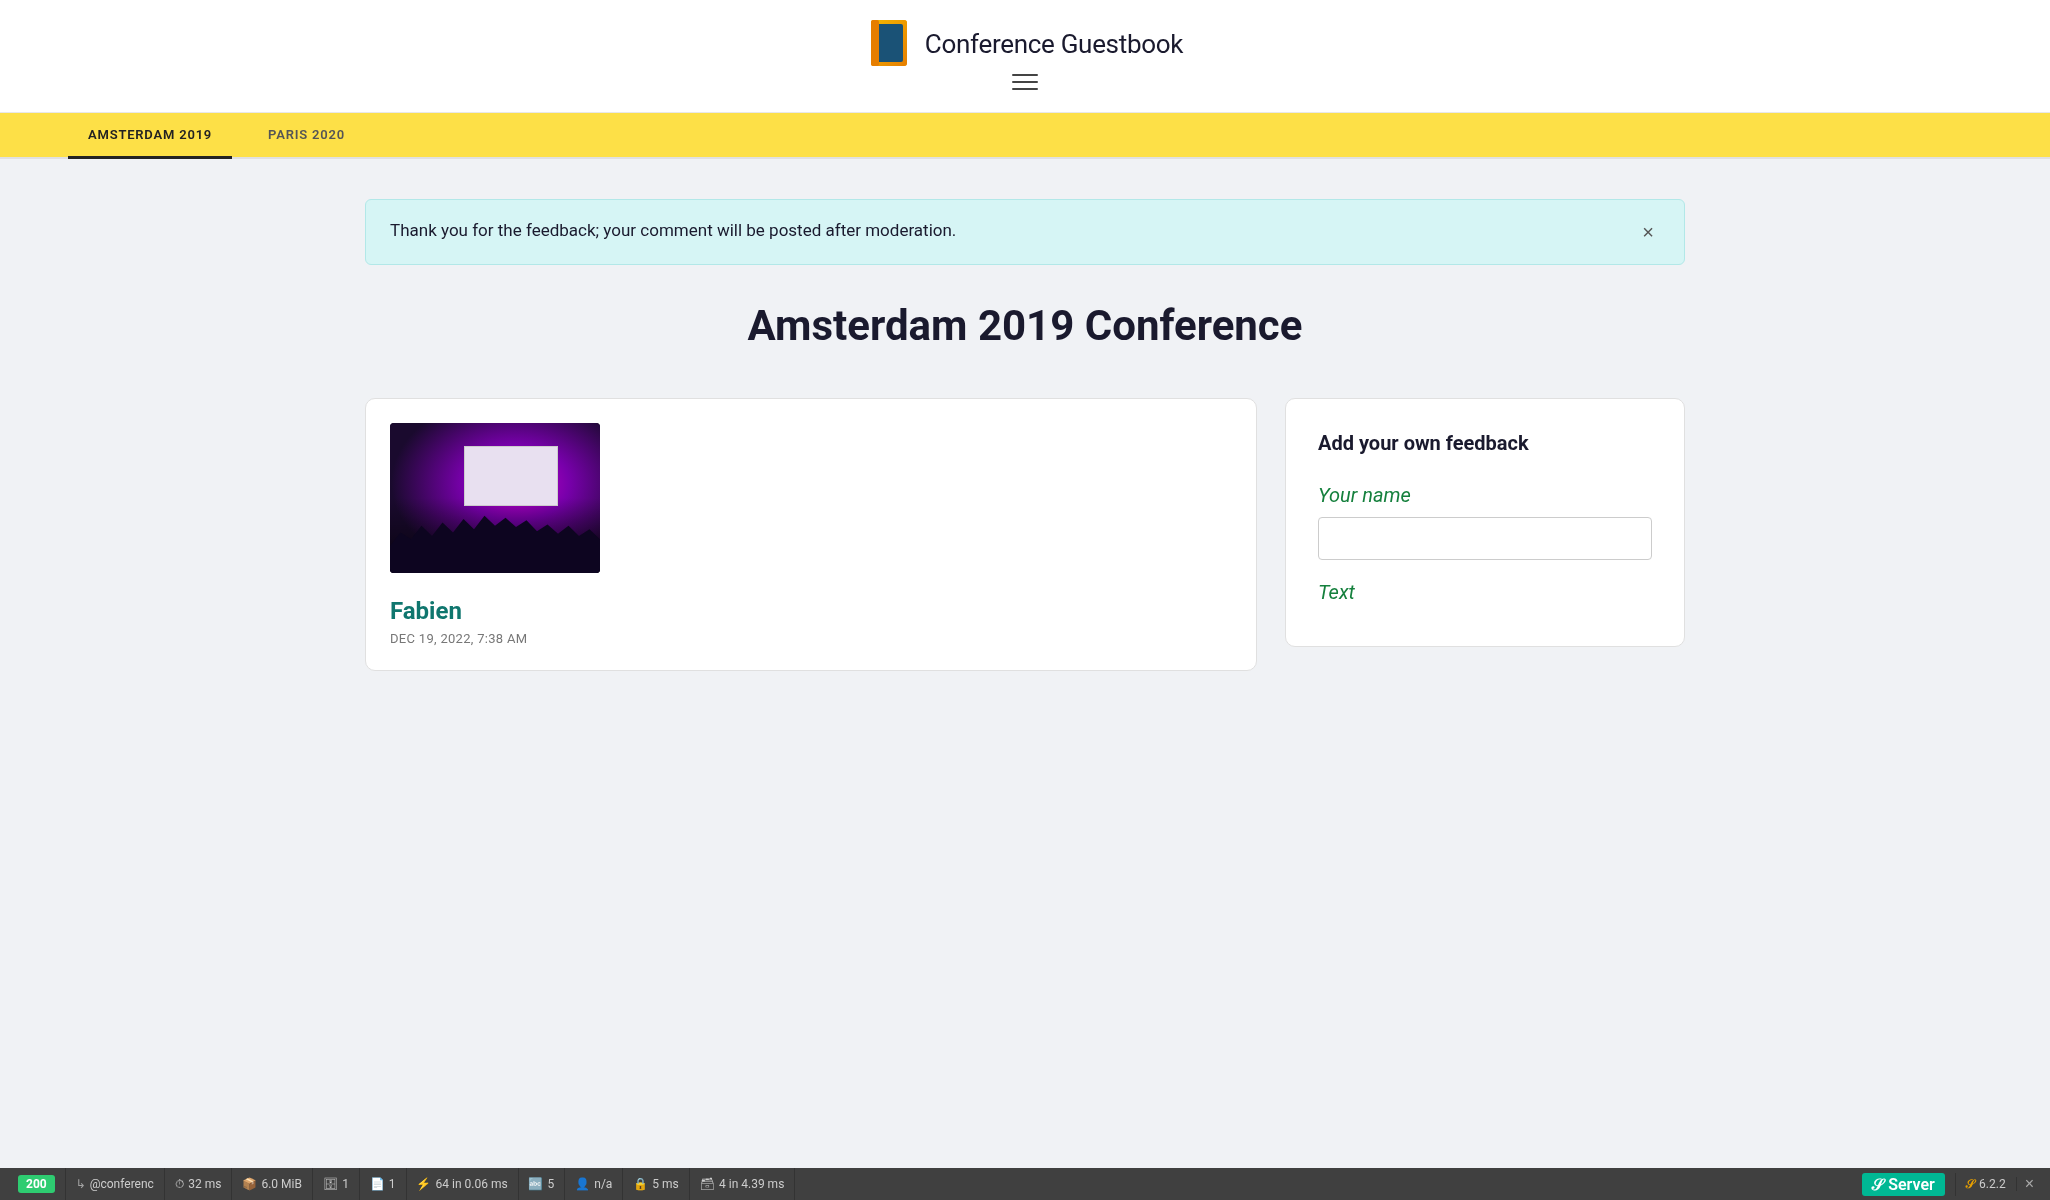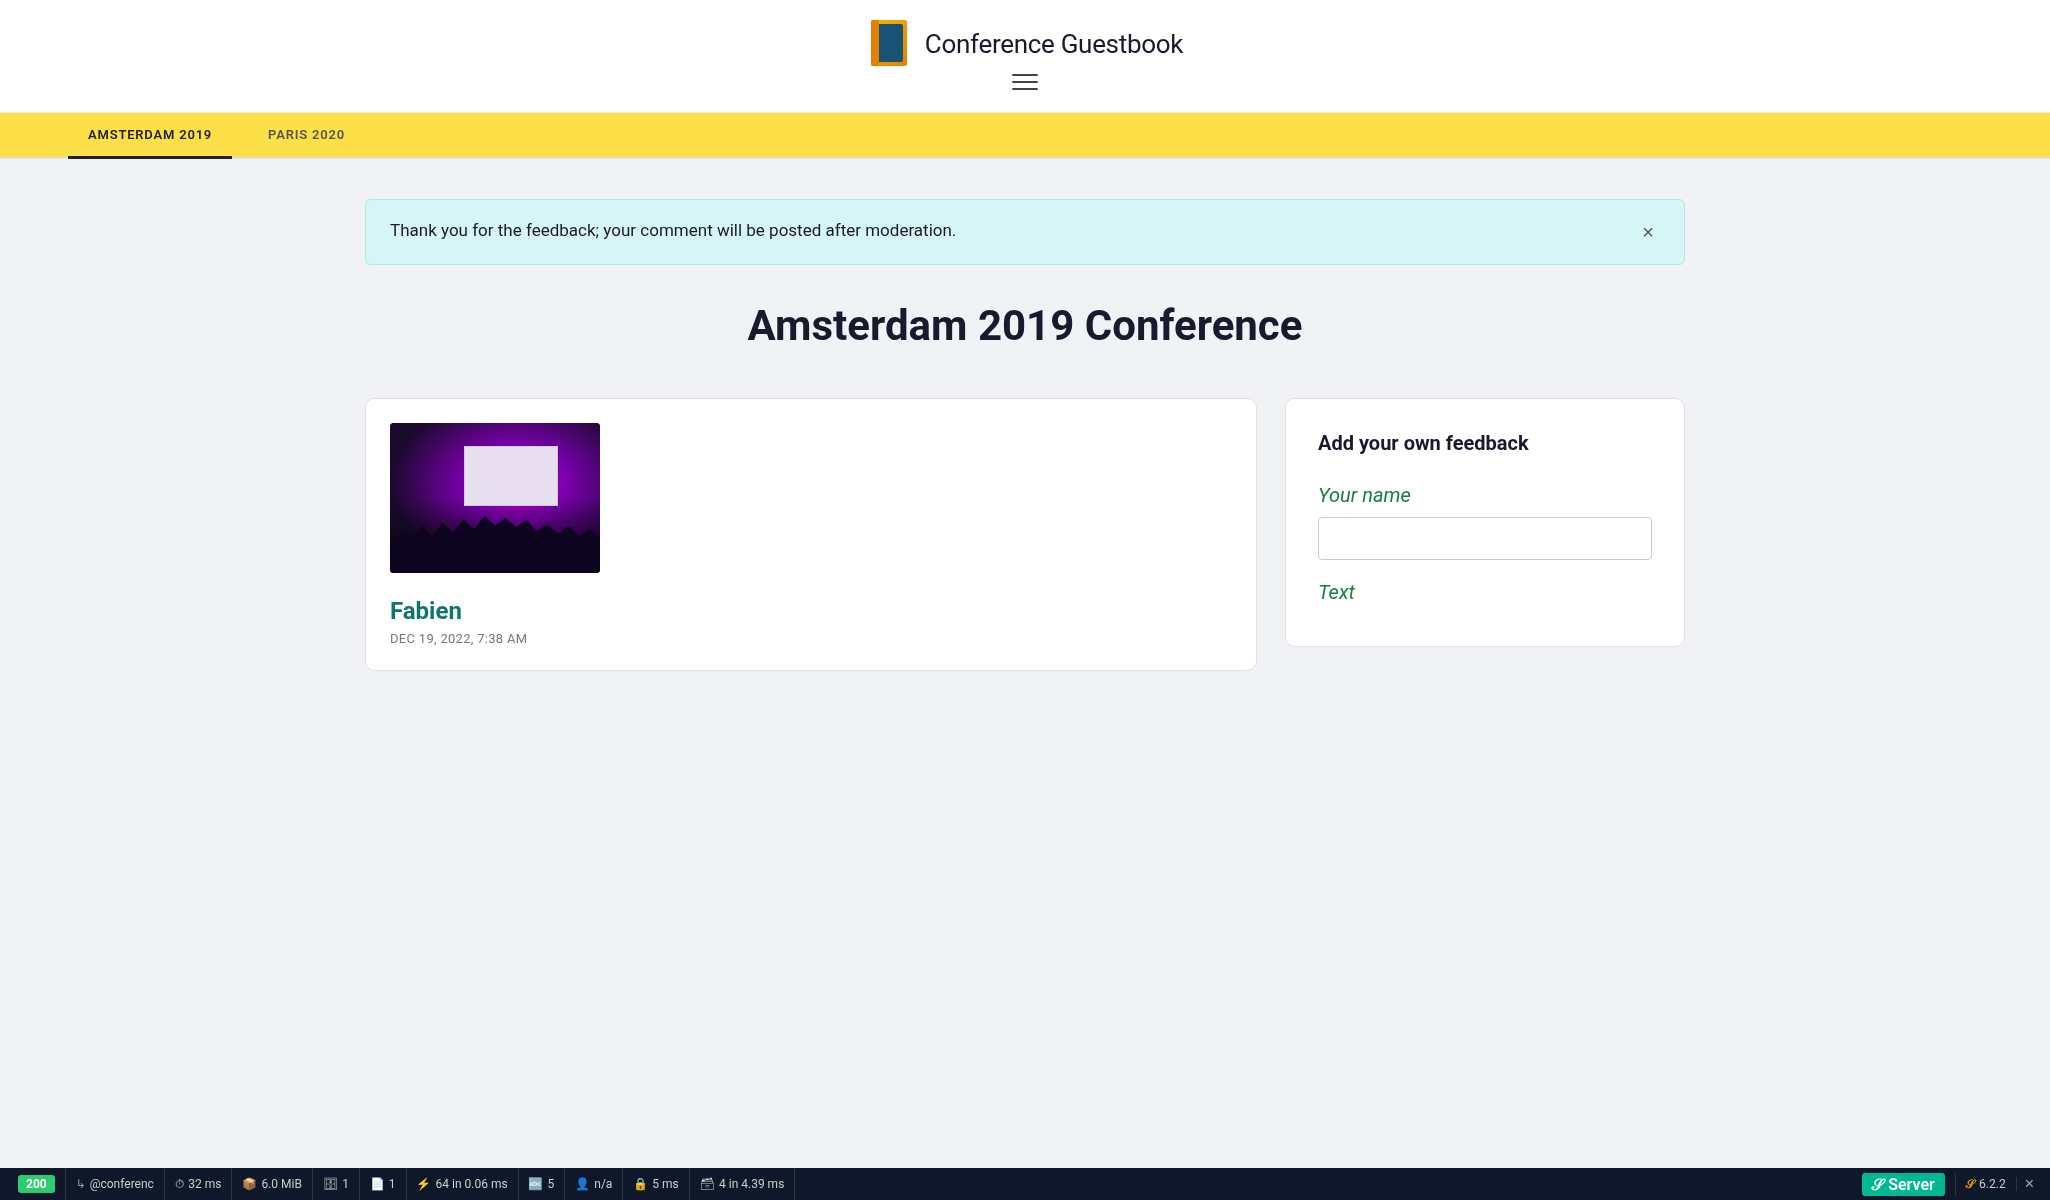--- a/index.html
+++ b/index.html
@@ -230,21 +230,21 @@
       border: 1px solid #ccc;
       border-radius: 4px;
       padding: 12px 14px;
       font-size: 15px;
       margin-bottom: 20px;
       outline: none;
     }
 
     
     .status-bar {
-      background: #0f172a;
+      background: #404040;
       height: 32px;
       display: flex;
       align-items: center;
       padding: 0 8px;
       gap: 0;
       font-size: 12px;
       color: #ccc;
       flex-shrink: 0;
     }
     .status-item {

